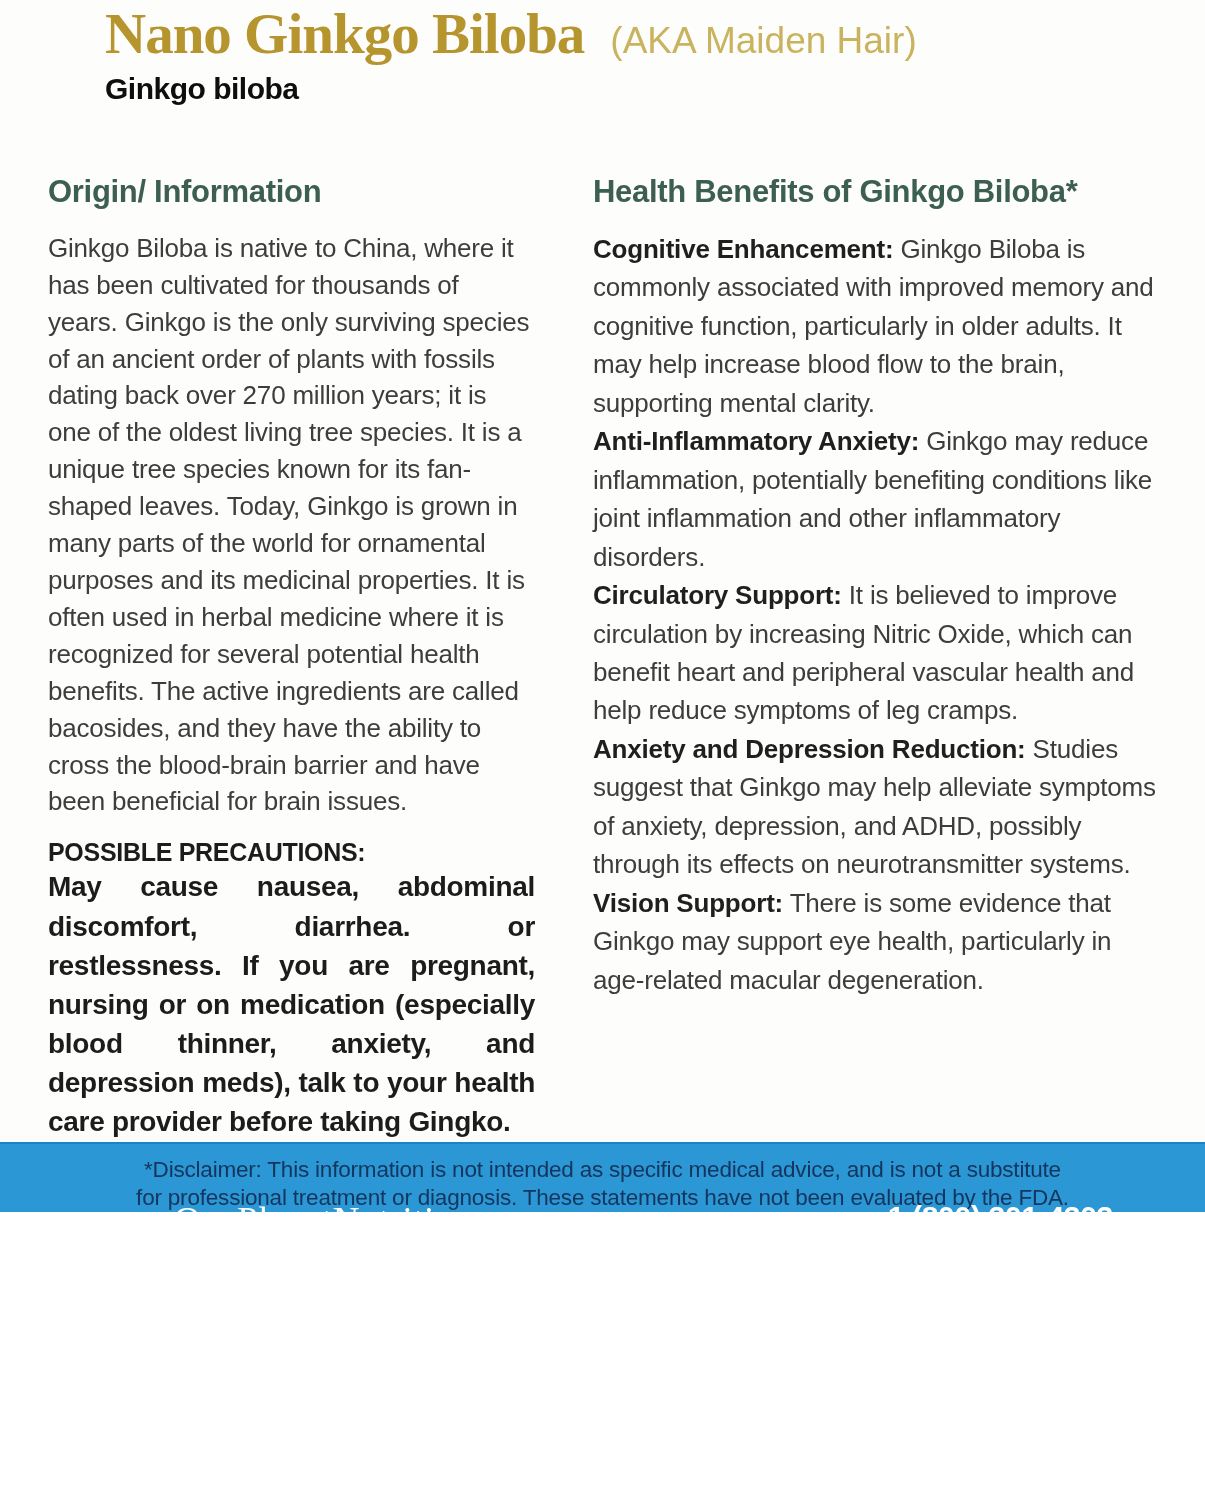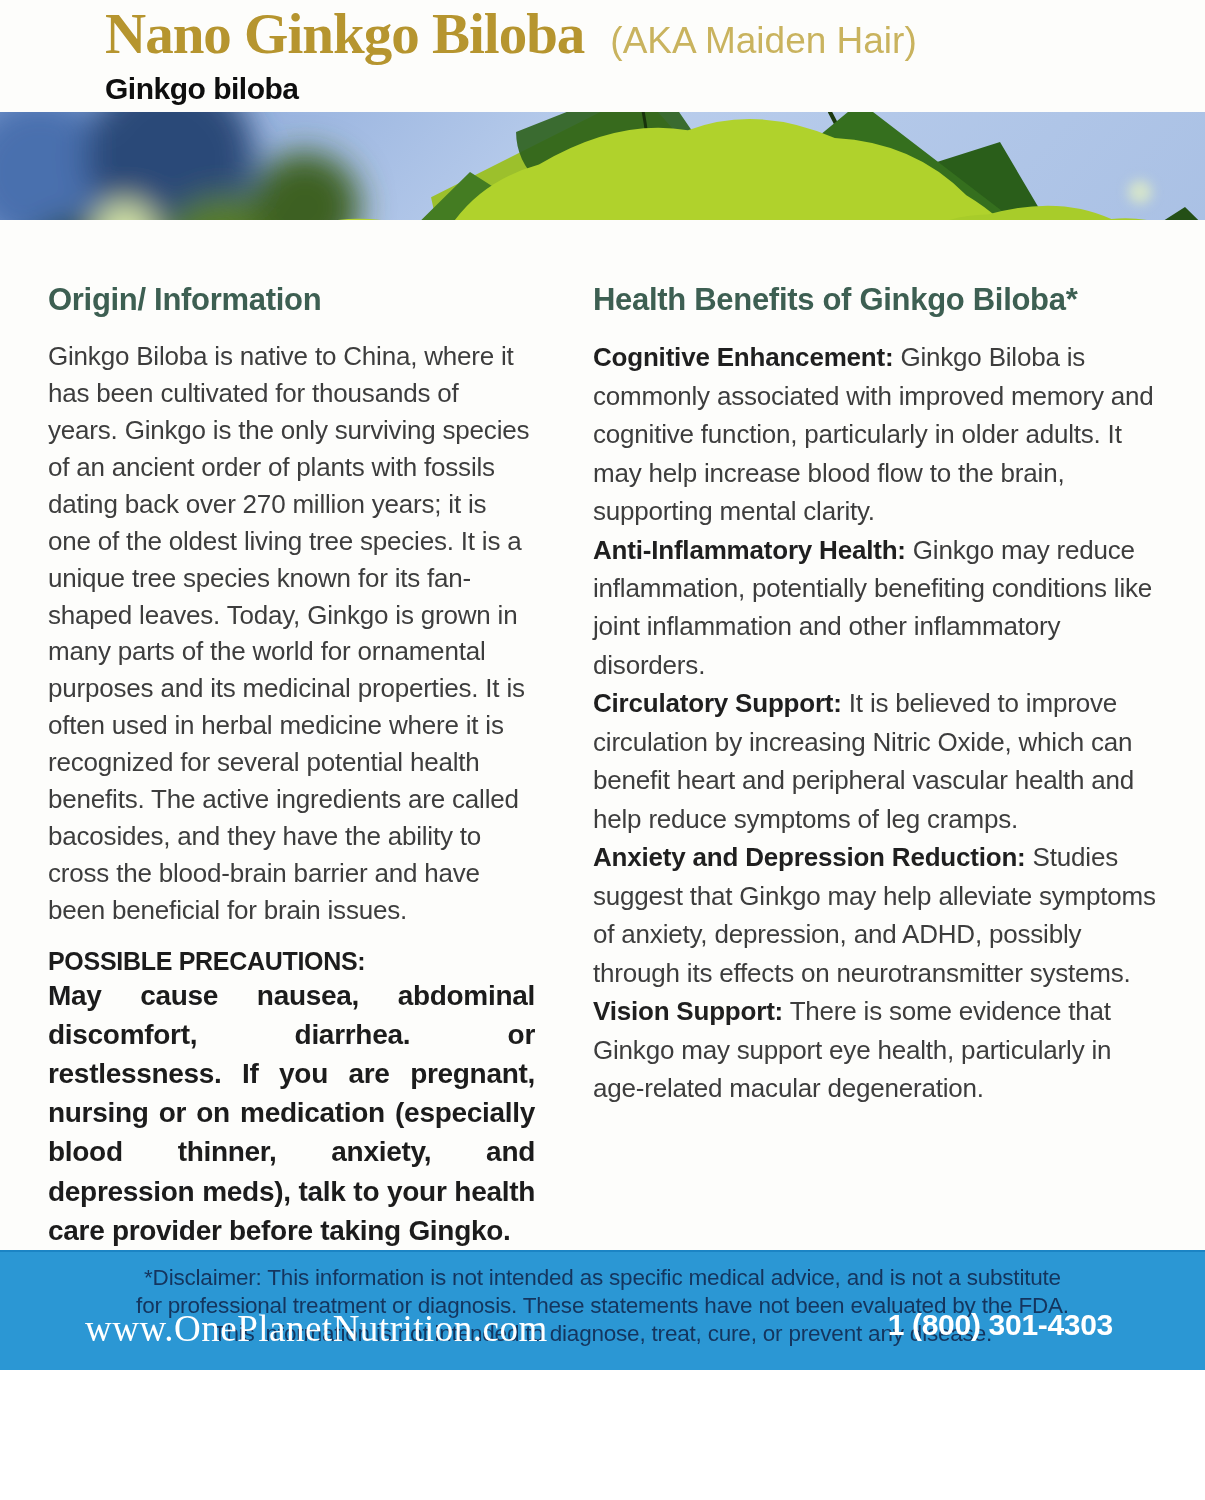--- a/index.html
+++ b/index.html
@@ -6,21 +6,21 @@
     --accent-gold:#b6952f;
     --accent-gold-light:#c9b35e;
     --heading-teal:#3d5f52;
     --footer-blue:#2b97d4;
     --disclaimer-navy:#14355e;
     --body-gray:#3d3d3d;
   }
   *{margin:0;padding:0;box-sizing:border-box;}
   html,body{background:#ffffff;}
   .page{
-    width:1205px;height:1370px;
+    width:1205px;height:1212px;
     position:relative;
     background:#fdfdfb;
     font-family:"Liberation Sans",sans-serif;
     overflow:hidden;
     display:flex;flex-direction:column;
   }
   
   .header{padding:4px 40px 6px 105px;height:115px;}
   .title-row{display:flex;align-items:baseline;gap:26px;}
   .page-title{
@@ -203,21 +203,21 @@
     <div class="col-left">
       <div class="section-heading">Origin/ Information</div>
       <p class="origin-body">Ginkgo Biloba is native to China, where it has been cultivated for thousands of years. Ginkgo is the only surviving species of an ancient order of plants with fossils dating back over 270 million years; it is one of the oldest living tree species.  It is a unique tree species known for its fan-shaped leaves. Today, Ginkgo is grown in many parts of the world for ornamental purposes and its medicinal properties. It is often used in herbal medicine where it is recognized for several potential health benefits.  The active ingredients are called bacosides, and they have the ability to cross the blood-brain barrier and have been beneficial for brain issues.</p>
       <div class="precautions-heading">POSSIBLE PRECAUTIONS:</div>
       <p class="precautions-body">May cause nausea, abdominal discomfort, diarrhea. or restlessness.   If you are pregnant, nursing or on medication (especially blood thinner, anxiety, and depression meds),  talk to your health care provider before taking Gingko.</p>
     </div>
 
     <div class="col-right">
       <div class="section-heading">Health Benefits of Ginkgo Biloba*</div>
       <p class="benefit"><b>Cognitive Enhancement:</b><span> Ginkgo Biloba is commonly associated with improved memory and cognitive function, particularly in older adults. It may help increase blood flow to the brain, supporting mental clarity.</span></p>
-      <p class="benefit"><b>Anti-Inflammatory Health:</b><span> Ginkgo may reduce inflammation, potentially benefiting conditions like joint inflammation and other inflammatory disorders.</span></p>
+      <p class="benefit"><b>Anti-Inflammatory Anxiety:</b><span> Ginkgo may reduce inflammation, potentially benefiting conditions like joint inflammation and other inflammatory disorders.</span></p>
       <p class="benefit"><b>Circulatory Support:</b><span> It is believed to improve circulation by increasing Nitric Oxide, which can benefit heart and peripheral vascular health and help reduce symptoms of leg cramps.</span></p>
       <p class="benefit"><b>Anxiety and Depression Reduction:</b><span> Studies suggest that Ginkgo may help alleviate symptoms of anxiety, depression, and ADHD, possibly through its effects on neurotransmitter systems.</span></p>
       <p class="benefit"><b>Vision Support:</b><span> There is some evidence that Ginkgo may support eye health, particularly in age-related macular degeneration.</span></p>
     </div>
 
   </div>
 
   <div class="footer">
     <div class="disclaimer">
       <div>*Disclaimer:  This information is not intended as specific medical advice, and is not a substitute</div>

